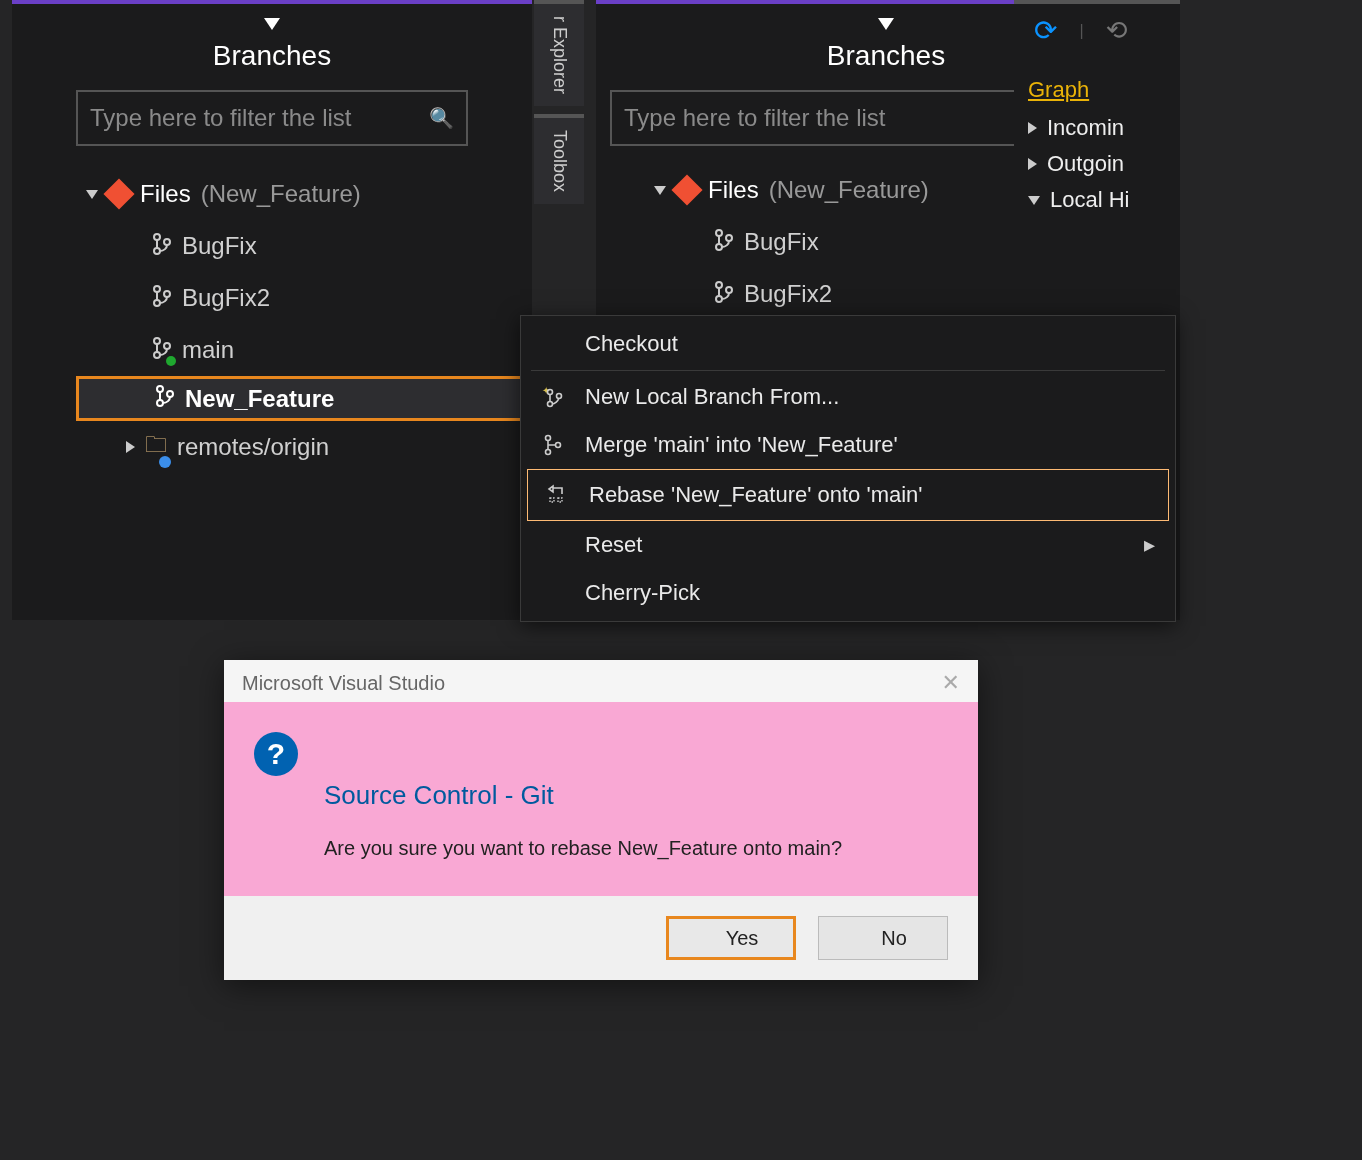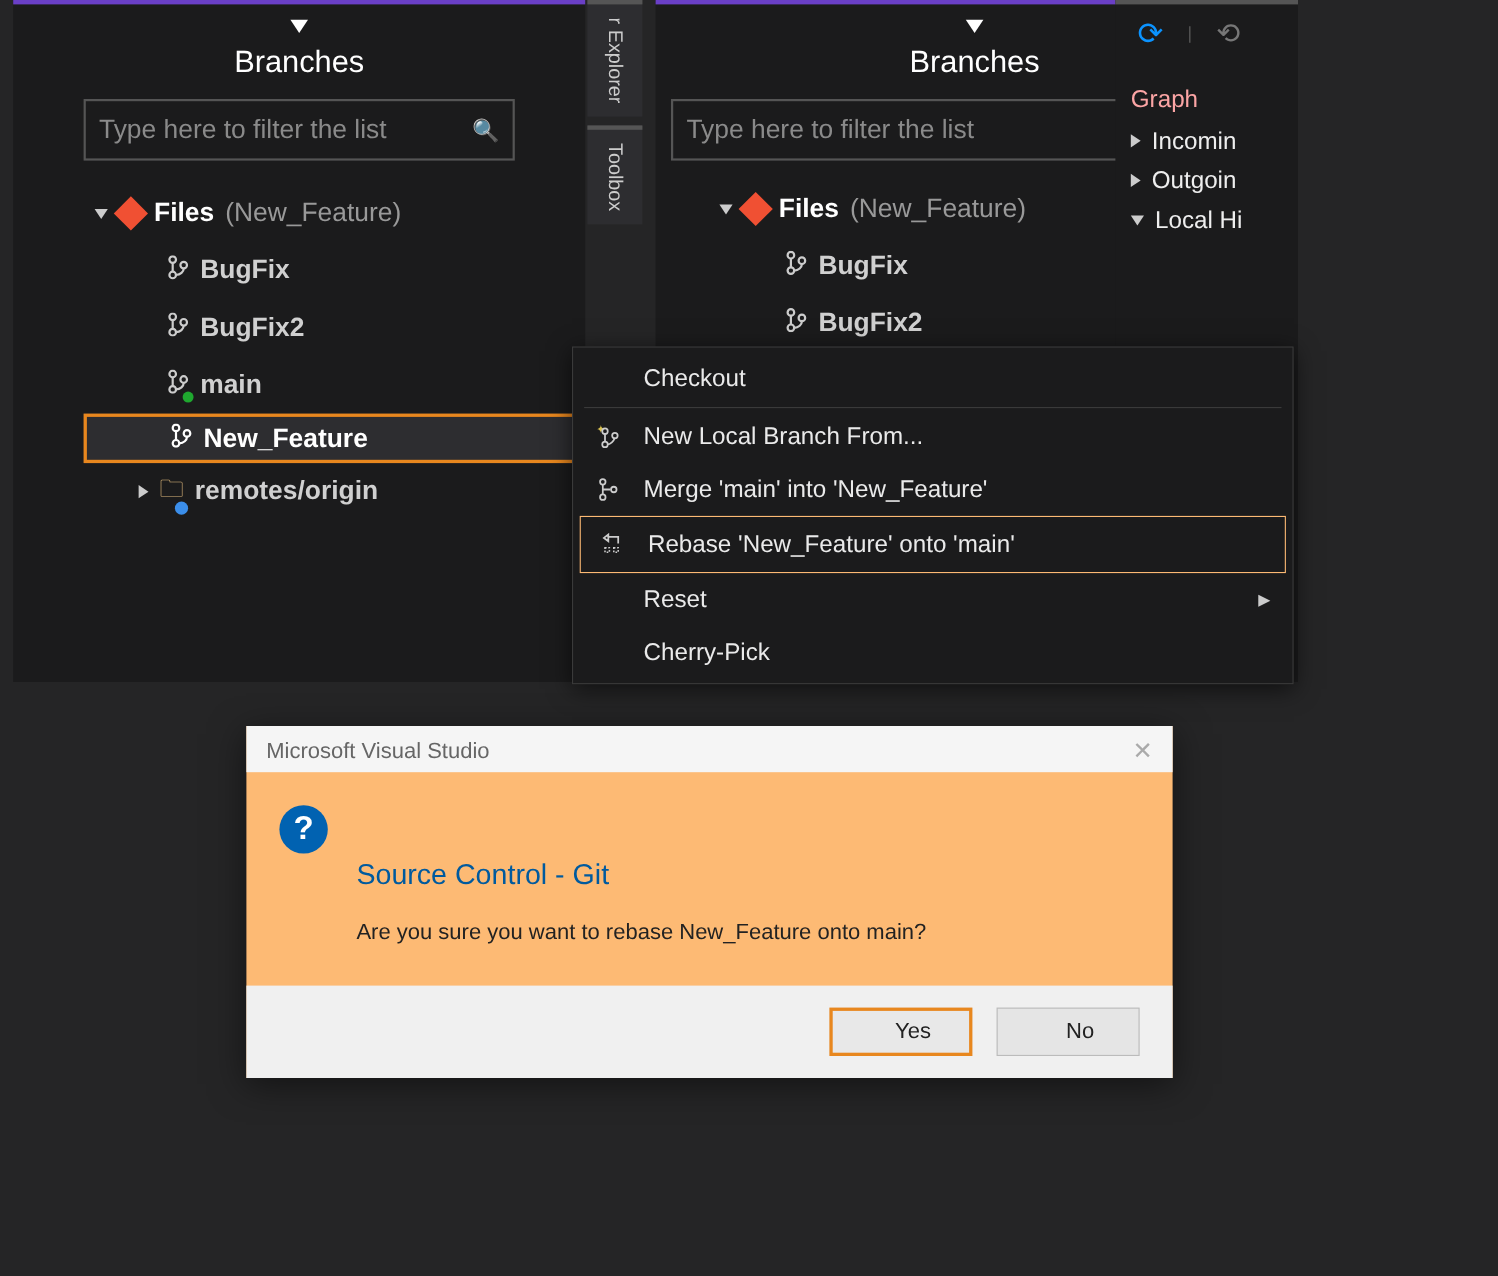--- a/index.html
+++ b/index.html
@@ -96,21 +96,21 @@
   .git-diamond {
     width:22px;height:22px;background:#f05033;transform:rotate(45deg);
     display:inline-block;flex-shrink:0;
   }
   .branch-ico { color:#ccc; font-size:20px; flex-shrink:0; }
   .branch-ico-green { position:relative; }
   .branch-ico-green::after {
     content:'';position:absolute;right:-4px;bottom:-2px;
     width:10px;height:10px;background:#1fa82f;border-radius:50%;
   }
-  .lbl { white-space: nowrap; font-weight: bold; }
+  .lbl { white-space: nowrap; }
   .paren { color:#999; }
   .folder-ico { color:#dcb67a; font-size:22px;position:relative; }
   .folder-ico::after{
     content:'';position:absolute;right:-4px;bottom:-2px;
     width:12px;height:12px;background:#3b8eea;border-radius:50%;
   }
 
   
   .vtabs {
     position:absolute;left:534px;top:0;width:50px;height:320px;
@@ -152,27 +152,27 @@
 
   
   .far-right{
     position:absolute;left:1014px;top:0;width:166px;height:620px;
     background:#1b1b1c;border-top:4px solid #555;
   }
   .toolbar-ico{display:flex;gap:22px;padding:10px 16px 6px 20px;align-items:center;}
   .refresh{color:#0b93ff;font-size:28px;}
   .gray-ico{color:#777;font-size:26px;}
   .graph-col{padding:10px 0 0 14px;}
-  .graph-title{color:#fca5a5;font-size:22px;margin:14px 0 12px 0;}
+  .graph-title{color:#eab308;font-size:22px;margin:14px 0 12px 0;text-decoration:underline;}
   .graph-row{display:flex;align-items:center;gap:10px;color:#eee;font-size:22px;margin:10px 0;}
 
   
   .dialog{
-    position:absolute;left:224px;top:660px;width:842px;
-    background:#fdba74;font-family:"Segoe UI",sans-serif;
+    position:absolute;left:224px;top:660px;width:754px;
+    background:#f9a8d4;font-family:"Segoe UI",sans-serif;
     box-shadow:0 6px 30px rgba(0,0,0,.5);
   }
   .dlg-title{
     display:flex;align-items:center;justify-content:space-between;
     padding:10px 18px 6px 18px;color:#666;font-size:20px;
     background:#f5f5f5;
   }
   .dlg-close{color:#aaa;font-size:22px;}
   .dlg-body{display:flex;padding:30px 30px 36px 30px;gap:26px;}
   .q-icon{

